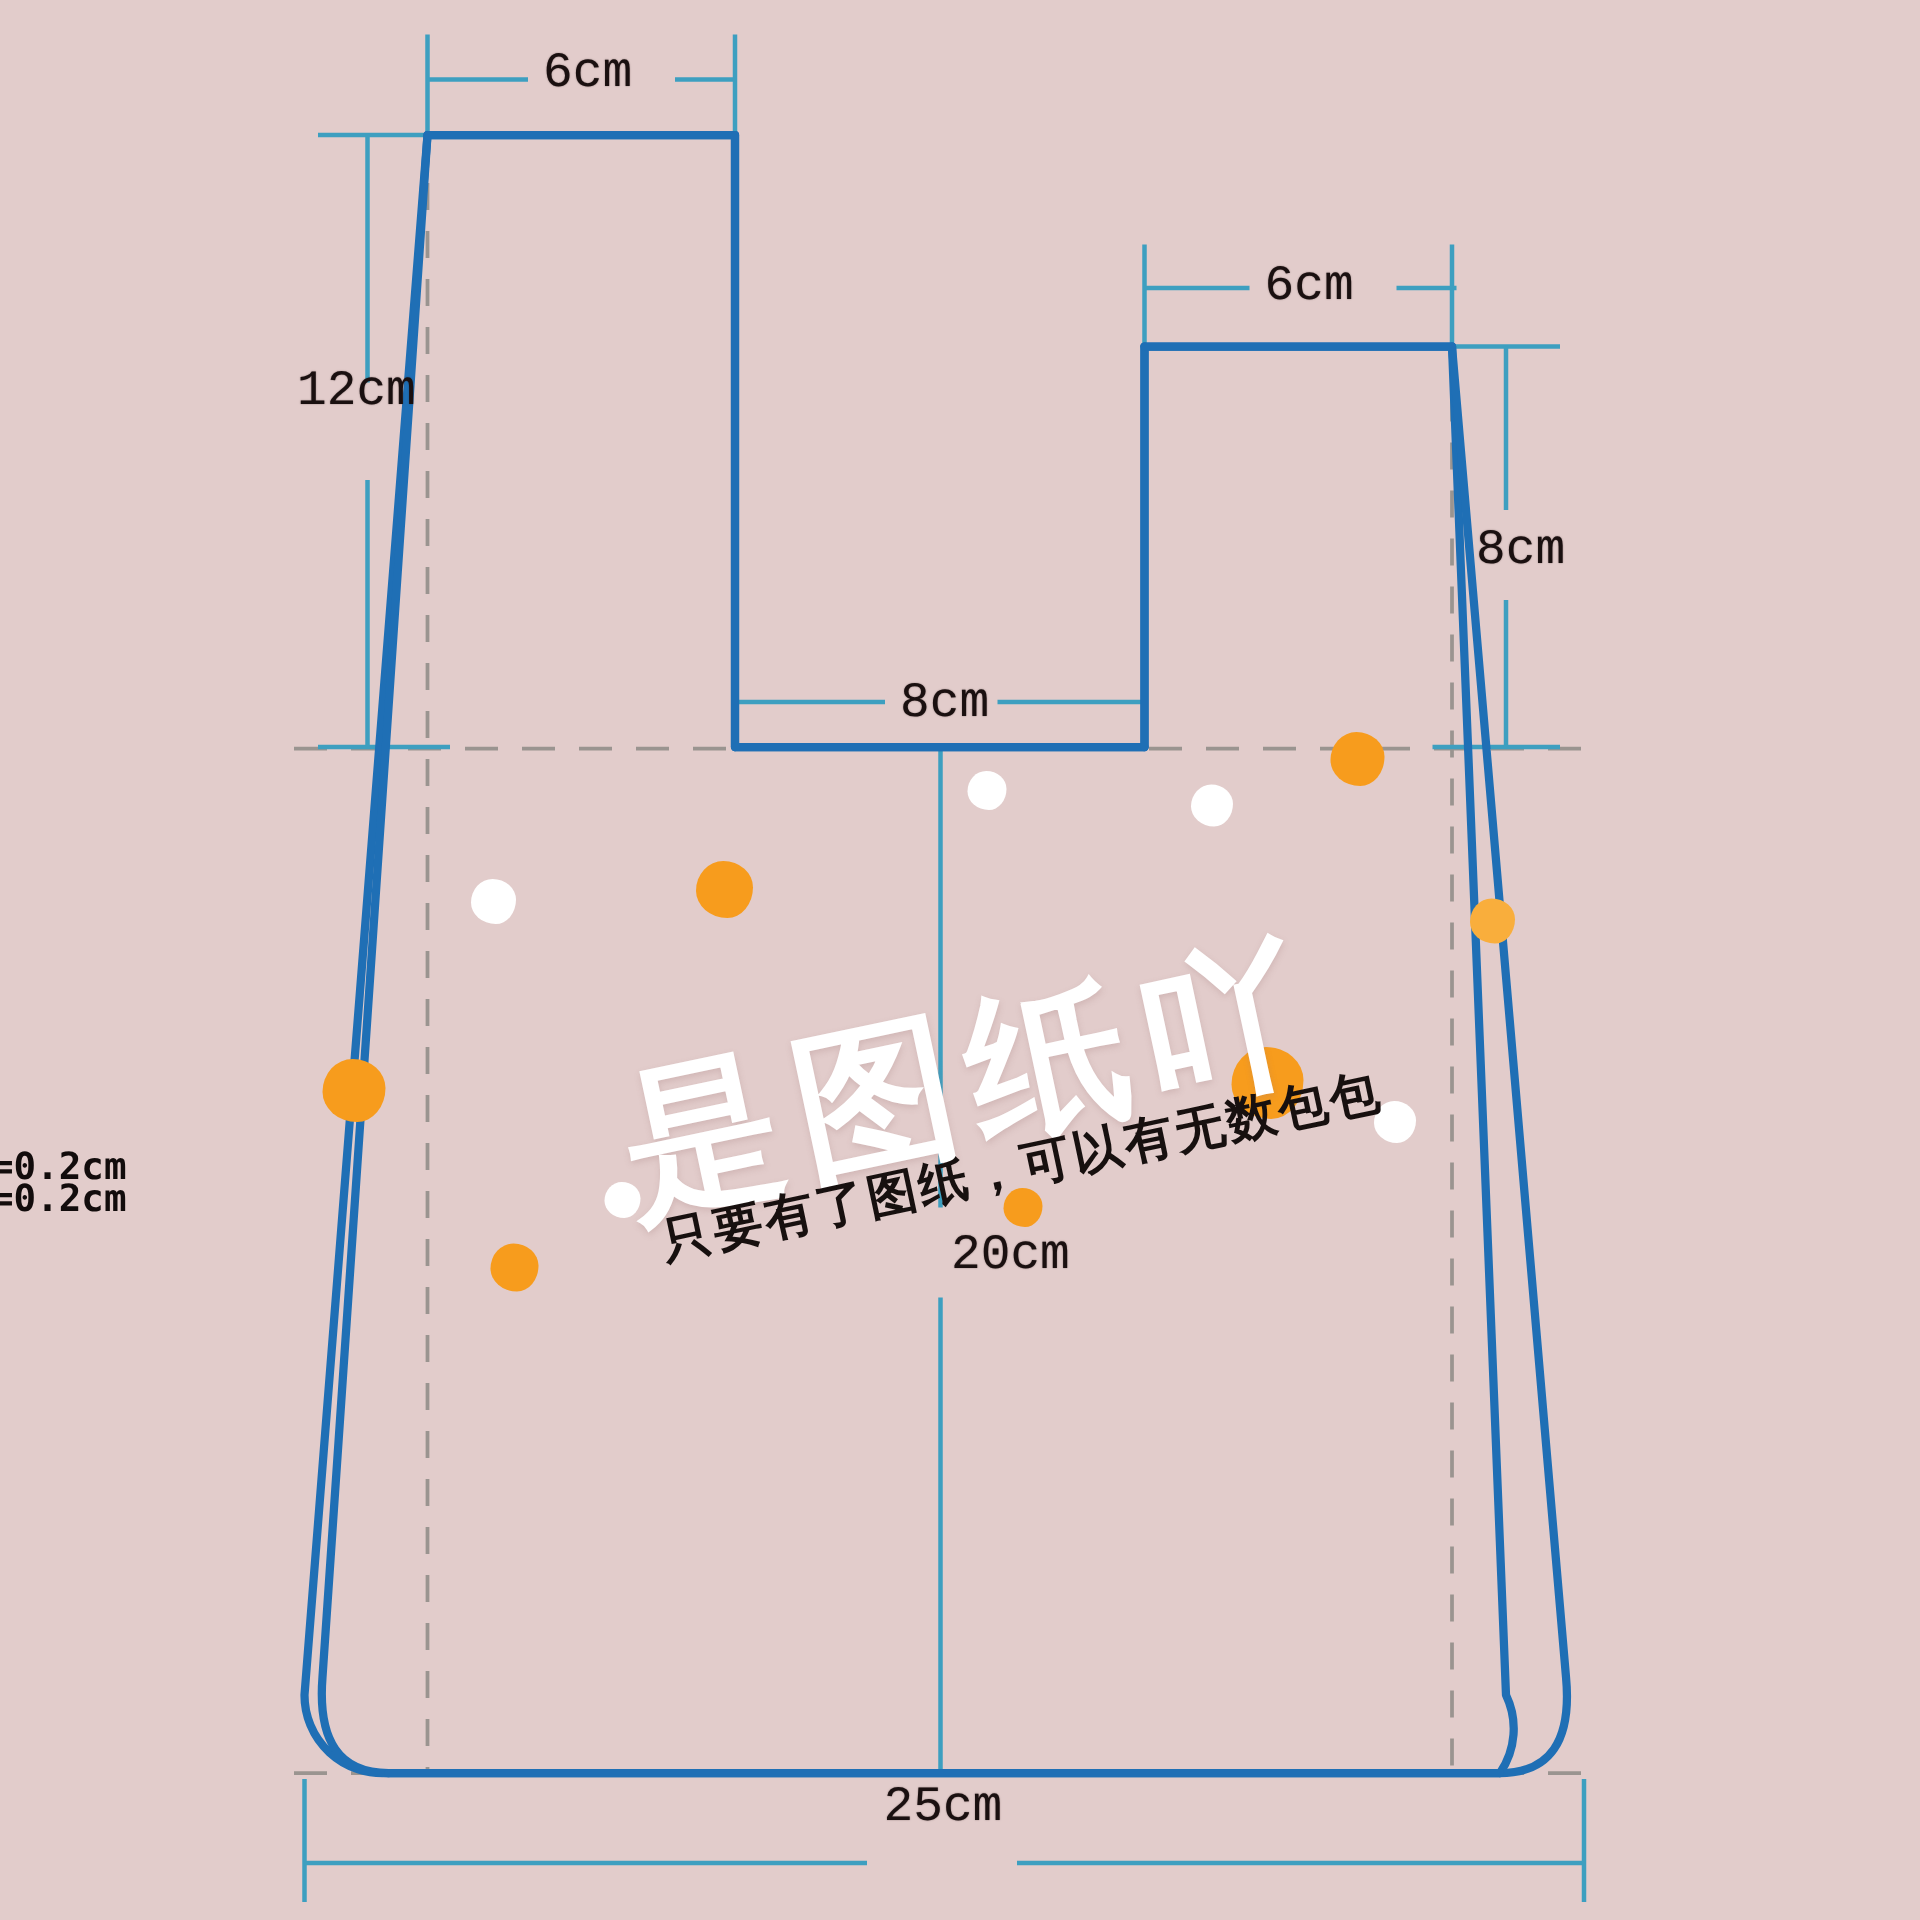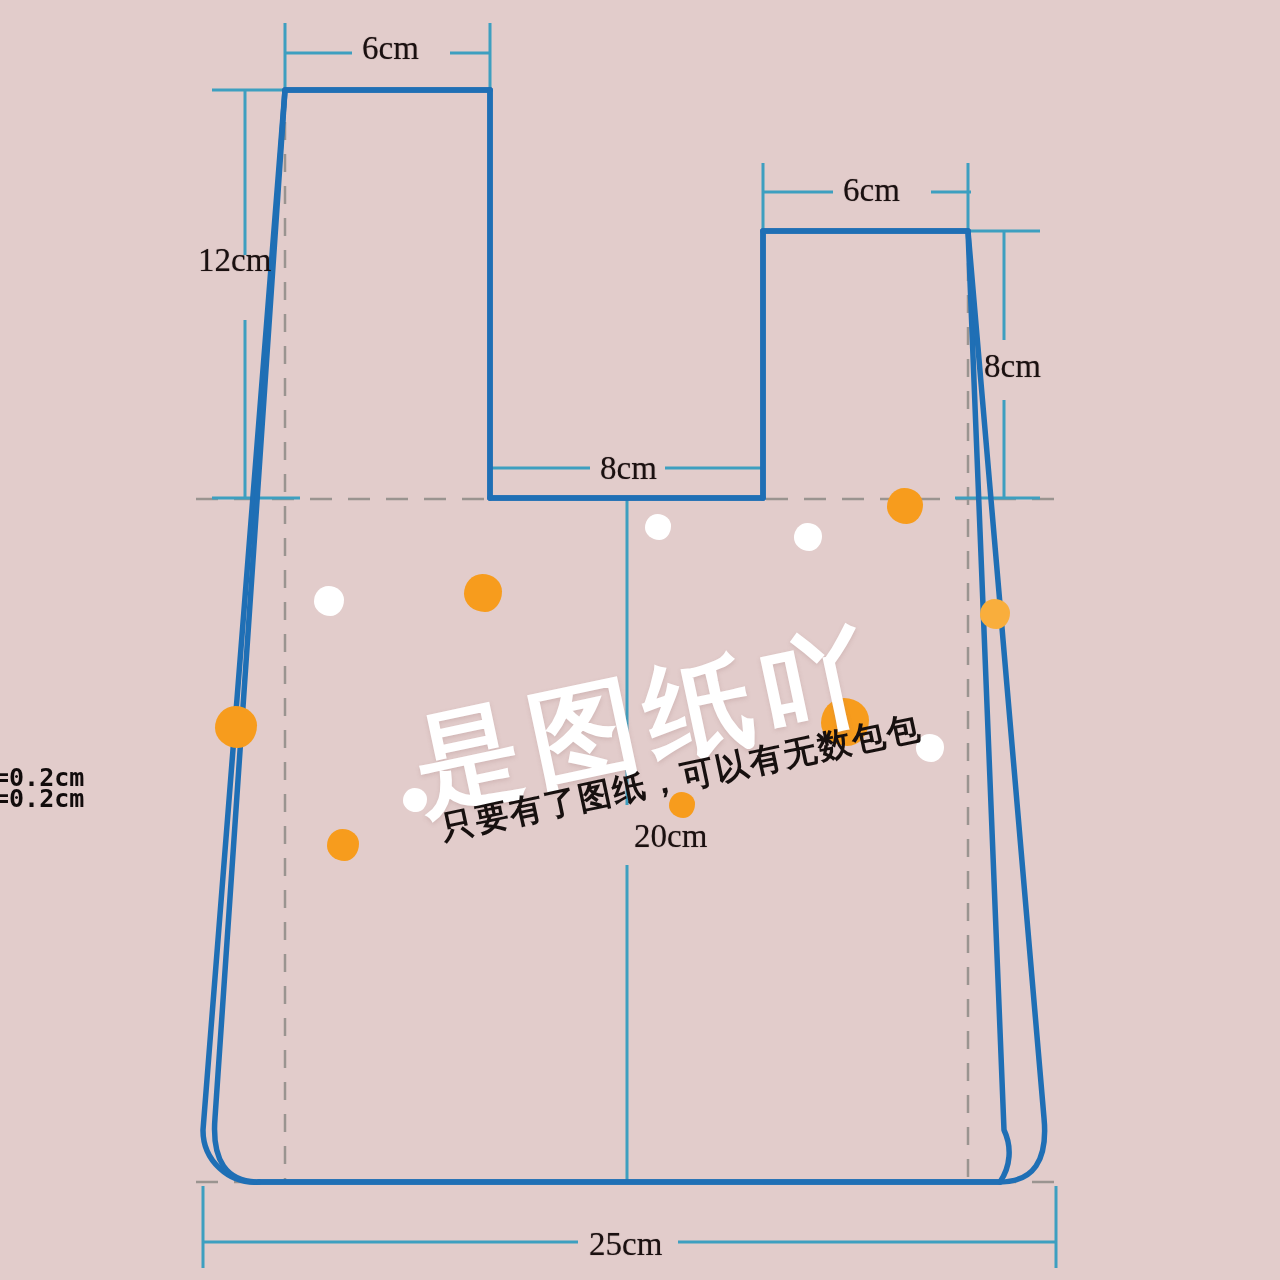--- a/index.html
+++ b/index.html
@@ -19,21 +19,21 @@
   #diagram {
     position: absolute;
     left: 0;
     top: 0;
     width: 1280px;
     height: 1280px;
   }
   .dim-label {
     position: absolute;
     color: #1a1010;
-    font-family: Liberation Serif, serif;
+    font-family: Liberation Mono, monospace;
     font-size: 33px;
     line-height: 1;
     white-space: nowrap;
     letter-spacing: 0px;
     text-shadow: 0 0 1px rgba(40,20,20,0.55);
   }
   .seam-note {
     position: absolute;
     color: #120c0c;
     font-family: "DejaVu Sans Mono", "Liberation Mono", monospace;
@@ -169,18 +169,18 @@
   <div class="dim-label" style="left:843px; top:174px;">6cm</div>
 
   <div class="dim-label" style="left:198px; top:244px;">12cm</div>
 
   <div class="dim-label" style="left:984px; top:350px;">8cm</div>
 
   <div class="dim-label" style="left:600px; top:452px;">8cm</div>
 
   <div class="dim-label" style="left:590px; top:820px;margin-left:44px;">20cm</div>
 
-  <div class="dim-label" style="left:589px; top:1228px;">25cm</div>
+  <div class="dim-label" style="left:589px; top:1188px;">25cm</div>
 
   <div class="seam-note" style="left:-6px; top:765px;">=0.2cm</div>
   <div class="seam-note" style="left:-6px; top:786px;">=0.2cm</div>
 
 </div>
 
 </body></html>

